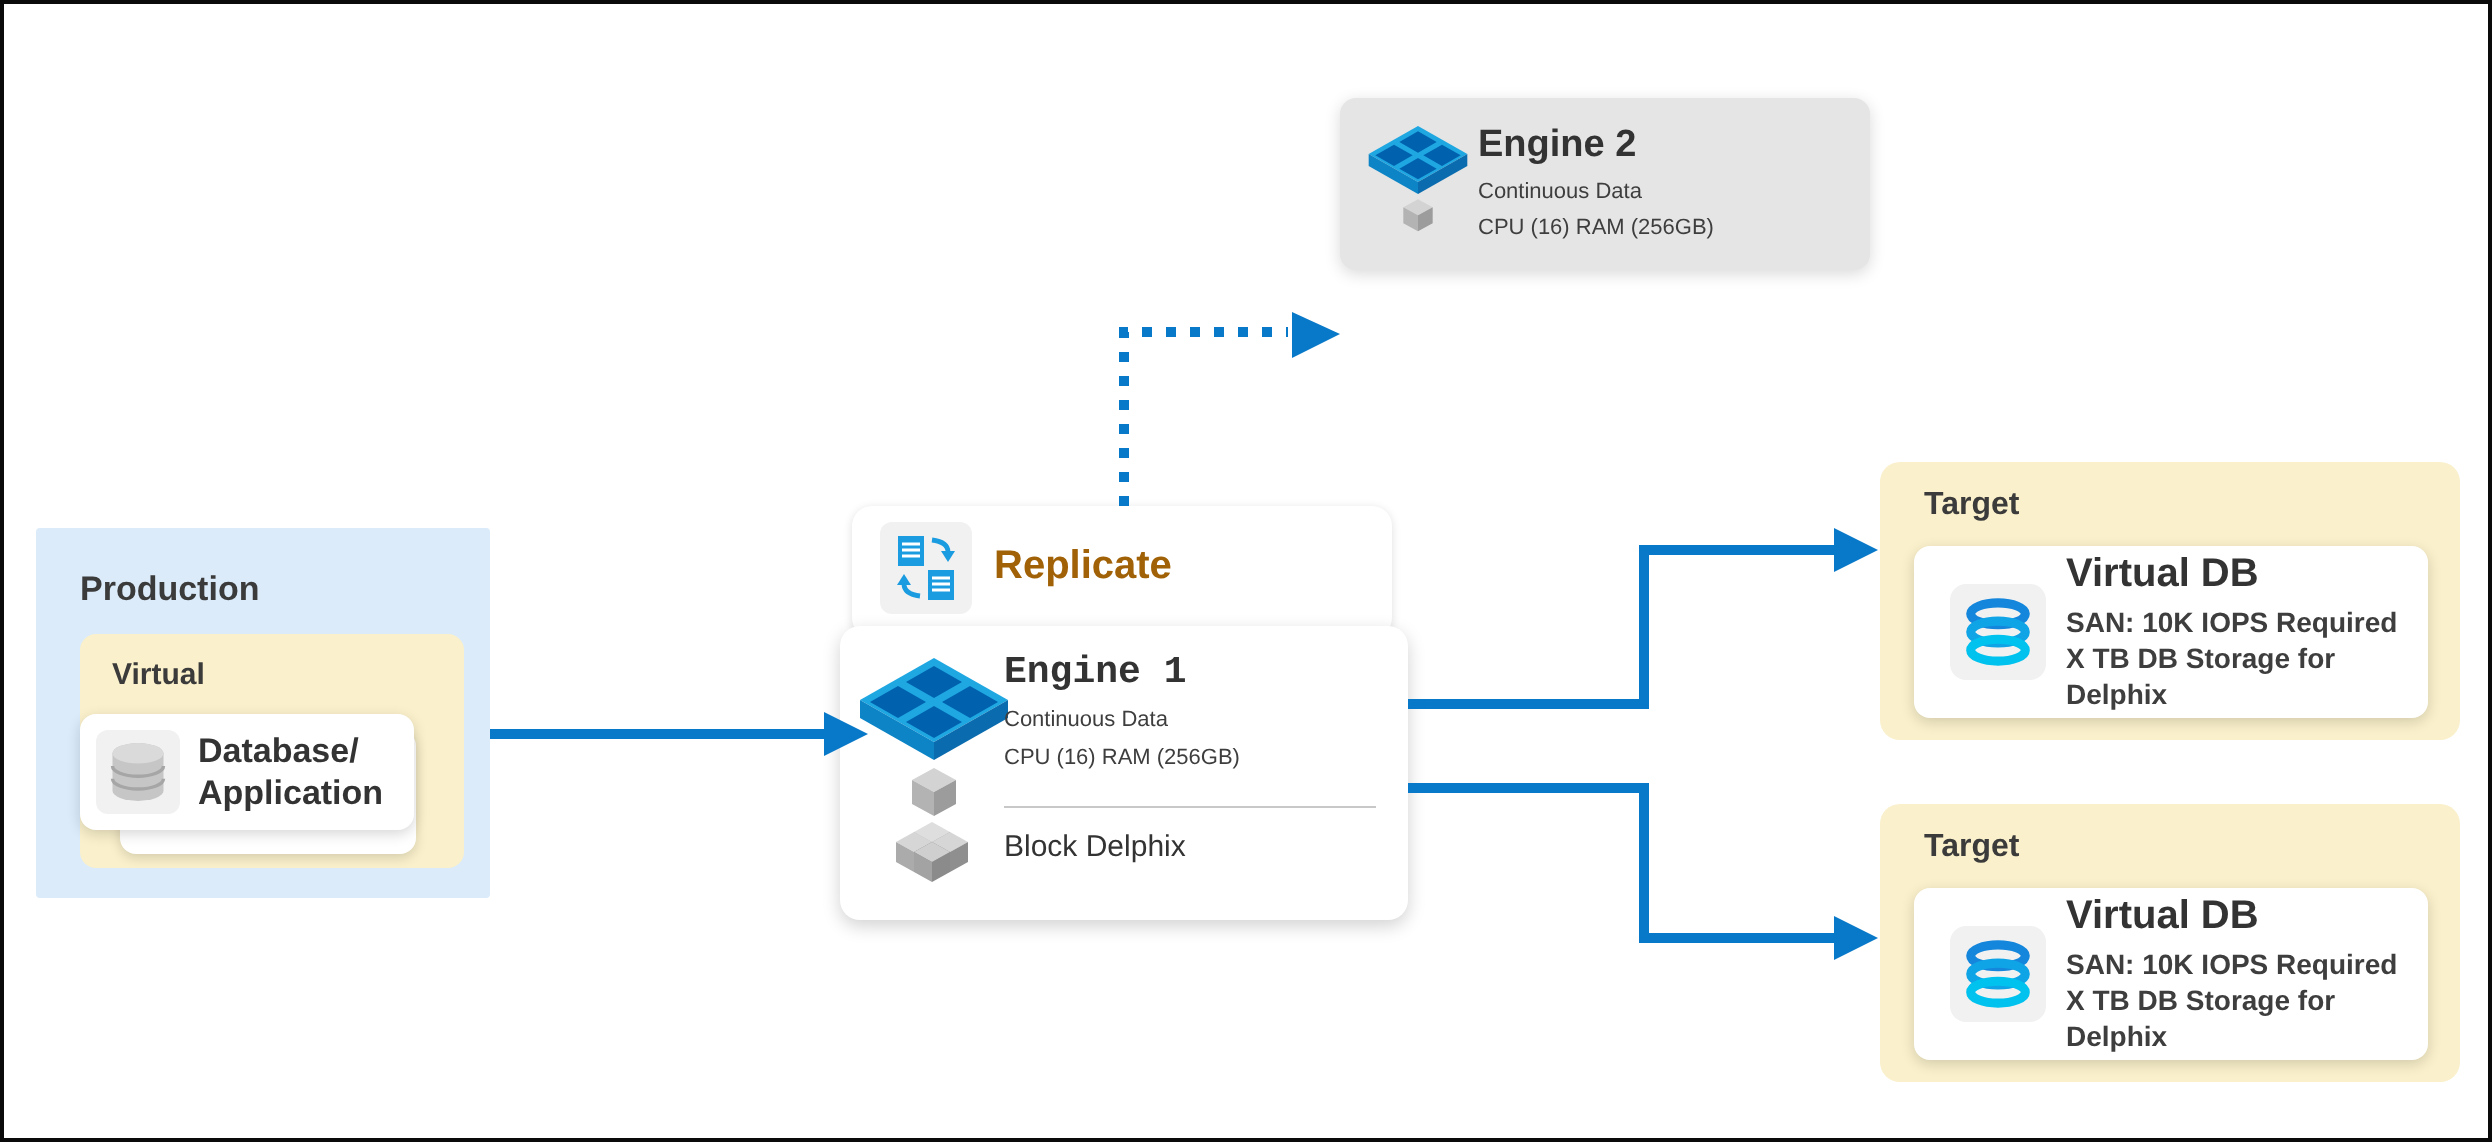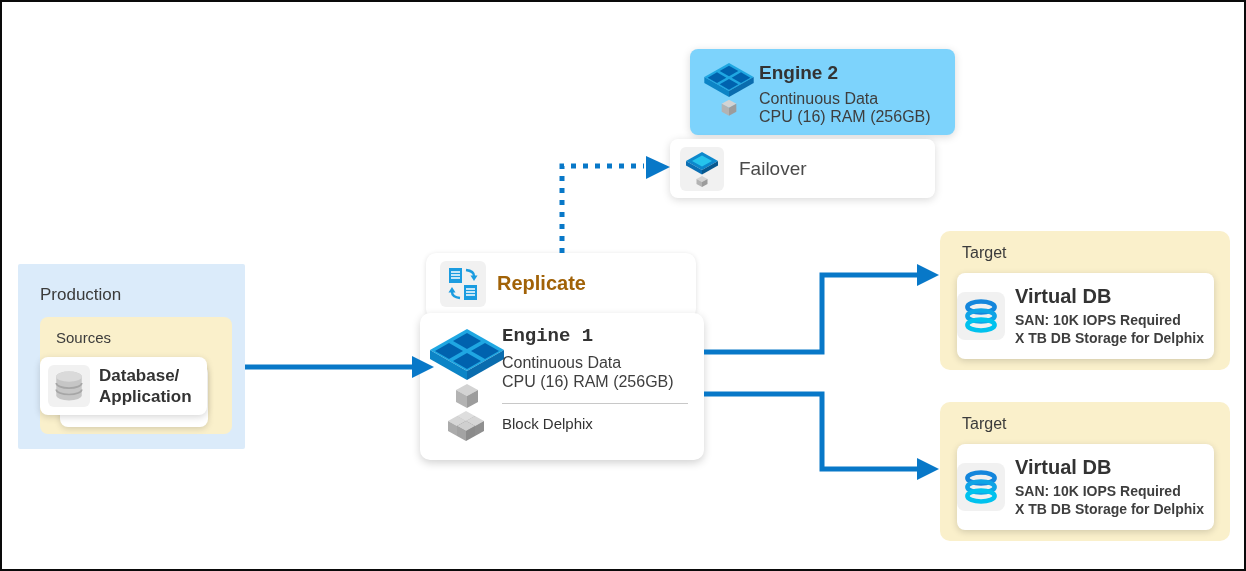--- a/index.html
+++ b/index.html
@@ -6,77 +6,77 @@
   .canvas{position:relative;width:1246px;height:571px;background:#fff;border:2px solid #0a0a0a;box-sizing:border-box;overflow:hidden;}
 
   
   .connectors{position:absolute;left:0;top:0;z-index:6;pointer-events:none;}
   .conn{fill:none;stroke:var(--arrow-blue,#0878C8);stroke-width:5;}
   .conn.dotted{stroke-dasharray:5 7;}
   .head{fill:var(--arrow-blue,#0878C8);}
 
   
   .production-box{position:absolute;left:16px;top:262px;width:227px;height:185px;background:var(--production-bg,#DBEBFA);border-radius:2px;z-index:1;}
-  .group-title{position:absolute;font-weight:normal;color:var(--title-text,#3B3B3B);}
+  .group-title{position:absolute;font-weight:bold;color:var(--title-text,#3B3B3B);}
   .production-title{left:22px;top:21px;font-size:17px;}
   .sources-box{position:absolute;left:22px;top:53px;width:192px;height:117px;background:var(--sources-bg,#FAF0CB);border-radius:8px;}
   .sources-title{left:16px;top:12px;font-size:15px;}
 
   .card{background:var(--card-bg,#FFFFFF);border-radius:8px;box-shadow:0 2px 7px rgba(0,0,0,.16);}
   .stack-behind{position:absolute;left:20px;top:48px;width:148px;height:62px;background:#fff;border-radius:8px;box-shadow:0 2px 6px rgba(0,0,0,.15);z-index:1;}
   .db-card{position:absolute;left:0;top:40px;width:167px;height:58px;z-index:2;display:flex;align-items:center;padding-left:8px;box-sizing:border-box;}
   .icon-tile{background:var(--icon-tile-bg,#F1F1F1);border-radius:6px;display:flex;align-items:center;justify-content:center;flex:none;}
   .db-tile{width:42px;height:42px;}
   .db-label{margin-left:9px;font-weight:bold;font-size:17px;line-height:21px;color:#333;white-space:pre-line;}
 
   
   .replicate-card{position:absolute;left:424px;top:251px;width:270px;height:66px;border-radius:10px;background:#fff;box-shadow:0 1px 5px rgba(0,0,0,.13);z-index:2;display:flex;align-items:flex-start;padding:8px 0 0 14px;box-sizing:border-box;}
   .replicate-tile{width:46px;height:46px;}
   .replicate-label{margin:11px 0 0 11px;font-weight:bold;font-size:20px;color:#a16207;}
   .engine1-card{position:absolute;left:418px;top:311px;width:284px;height:147px;border-radius:10px;background:#fff;box-shadow:0 3px 9px rgba(0,0,0,.18);z-index:3;}
   .engine1-icon{position:absolute;left:8px;top:13px;}
   .card-title{position:absolute;font-weight:bold;font-size:19px;color:#333;}
-  .card-sub{position:absolute;font-size:16px;color:var(--body-text,#3E3E3E);}
+  .card-sub{position:absolute;font-size:11px;color:var(--body-text,#3E3E3E);}
   .e1-title{left:82px;top:12px;font-family:Liberation Mono, monospace;}
   .e1-sub1{left:82px;top:41px;}
   .e1-sub2{left:82px;top:60px;}
   .e1-divider{position:absolute;left:82px;top:90px;width:186px;height:1px;background:#C8C8C8;}
   .e1-block-icon{position:absolute;left:24px;top:93px;}
   .e1-block-label{position:absolute;left:82px;top:102px;font-size:15px;color:#333;}
 
   
-  .engine2-card{position:absolute;left:688px;top:47px;width:265px;height:86px;border-radius:8px;background:#7dd3fc;box-shadow:0 2px 8px rgba(0,0,0,.15);z-index:2;}
+  .engine2-card{position:absolute;left:668px;top:47px;width:265px;height:86px;border-radius:8px;background:#e5e5e5;box-shadow:0 2px 8px rgba(0,0,0,.15);z-index:2;}
   .engine2-icon{position:absolute;left:13px;top:12px;}
   .e2-title{left:69px;top:13px;}
   .e2-sub1{left:69px;top:41px;}
   .e2-sub2{left:69px;top:59px;}
   .failover-card{position:absolute;left:668px;top:137px;width:265px;height:59px;border-radius:8px;background:#fff;box-shadow:0 2px 8px rgba(0,0,0,.15);z-index:2;display:flex;align-items:center;padding-left:10px;box-sizing:border-box;}
   .failover-tile{width:44px;height:44px;}
   .failover-label{margin-left:15px;font-size:19px;color:#4A4A4A;}
 
   
   .target-box{position:absolute;left:938px;width:290px;height:139px;background:var(--target-bg,#FAF0CB);border-radius:10px;z-index:1;}
   .target-box.t1{top:229px;}
   .target-box.t2{top:400px;}
   .target-title{left:22px;top:13px;font-size:16px;}
-  .vdb-card{position:absolute;left:17px;top:42px;width:257px;height:86px;display:flex;align-items:center;padding-left:0;box-sizing:border-box;}
+  .vdb-card{position:absolute;left:17px;top:42px;width:257px;height:86px;display:flex;align-items:center;padding-left:18px;box-sizing:border-box;}
   .vdb-tile{width:48px;height:48px;border-radius:8px;}
   .vdb-text{margin-left:10px;}
   .vdb-title{font-weight:bold;font-size:20px;color:#333;margin-bottom:3px;}
   .vdb-line{font-size:14px;line-height:18px;color:var(--body-text,#3E3E3E);font-weight:bold;}
 </style>
 </head>
 <body>
 
 <div class="canvas">
 
   <div class="production-box">
     <div class="group-title production-title">Production</div>
     <div class="sources-box">
-      <div class="group-title sources-title">Sources</div>
+      <div class="group-title sources-title">Virtual</div>
       <div class="stack-behind"></div>
       <div class="card db-card">
         <span class="icon-tile db-tile">
           <svg width="34" height="34" viewBox="0 0 40 40">
             <path d="M5 9 A15 6 0 0 1 35 9 V31 A15 6 0 0 1 5 31 Z" fill="#C6C6C6"></path>
             <path d="M5 16.5 A15 6 0 0 0 35 16.5" fill="none" stroke="#A6A6A6" stroke-width="2"></path>
             <path d="M5 24 A15 6 0 0 0 35 24" fill="none" stroke="#A6A6A6" stroke-width="2"></path>
             <ellipse cx="20" cy="9" rx="15" ry="6" fill="#DADADA"></ellipse>
           </svg>
         </span>
@@ -153,34 +153,20 @@
         <polygon points="39,57 50,63 39,69 28,63" fill="#D3D3D3"></polygon>
         <polygon points="28,63 39,69 39,81 28,75" fill="#B3B3B3"></polygon>
         <polygon points="39,69 50,63 50,75 39,81" fill="#9C9C9C"></polygon>
       </svg>
     </span>
     <div class="card-title e2-title">Engine 2</div>
     <div class="card-sub e2-sub1">Continuous Data</div>
     <div class="card-sub e2-sub2">CPU (16) RAM (256GB)</div>
   </div>
 
-  <div class="failover-card">
-    <span class="icon-tile failover-tile">
-      <svg width="36" height="36" viewBox="0 0 36 36">
-        <polygon points="18,1 34,10 18,19 2,10" fill="#0D88CC"></polygon>
-        <polygon points="18,4.5 28,10 18,15.5 8,10" fill="#25C3EC"></polygon>
-        <polygon points="2,10 18,19 18,23.5 2,14.5" fill="#0A6FB4"></polygon>
-        <polygon points="18,19 34,10 34,14.5 18,23.5" fill="#07588F"></polygon>
-        <polygon points="18,25 23.5,28 18,31 12.5,28" fill="#D3D3D3"></polygon>
-        <polygon points="12.5,28 18,31 18,36 12.5,33" fill="#B3B3B3"></polygon>
-        <polygon points="18,31 23.5,28 23.5,33 18,36" fill="#9C9C9C"></polygon>
-      </svg>
-    </span>
-    <div class="failover-label">Failover</div>
-  </div>
 
   <div class="target-box t1">
     <div class="group-title target-title">Target</div>
     <div class="card vdb-card">
       <span class="icon-tile vdb-tile">
         <svg width="40" height="40" viewBox="0 0 44 44">
           <ellipse cx="22" cy="12" rx="15" ry="6" fill="none" stroke="#1486DC" stroke-width="5"></ellipse>
           <ellipse cx="22" cy="22" rx="15" ry="6" fill="none" stroke="#0FA4E6" stroke-width="5"></ellipse>
           <ellipse cx="22" cy="32" rx="15" ry="6" fill="none" stroke="#00C2EE" stroke-width="5"></ellipse>
         </svg>

